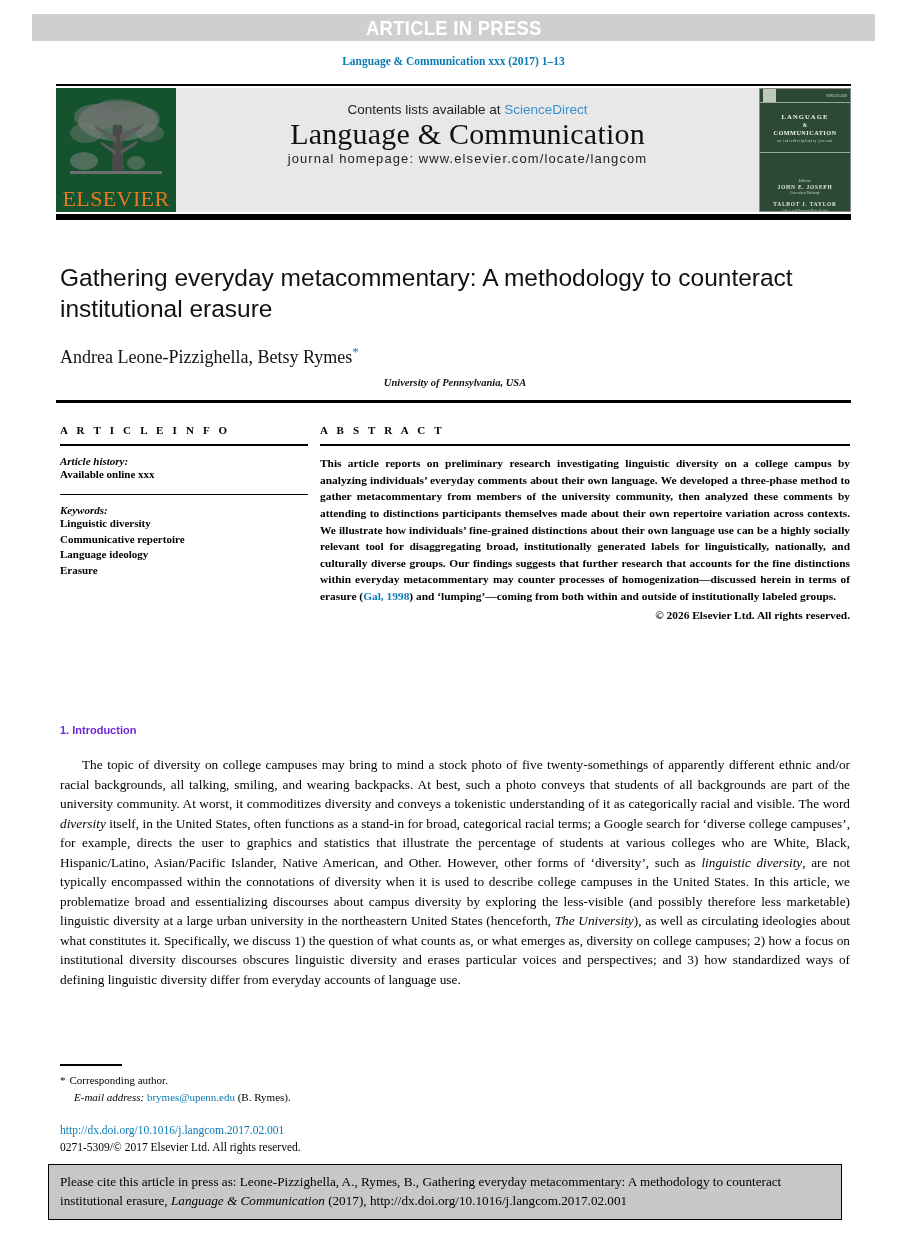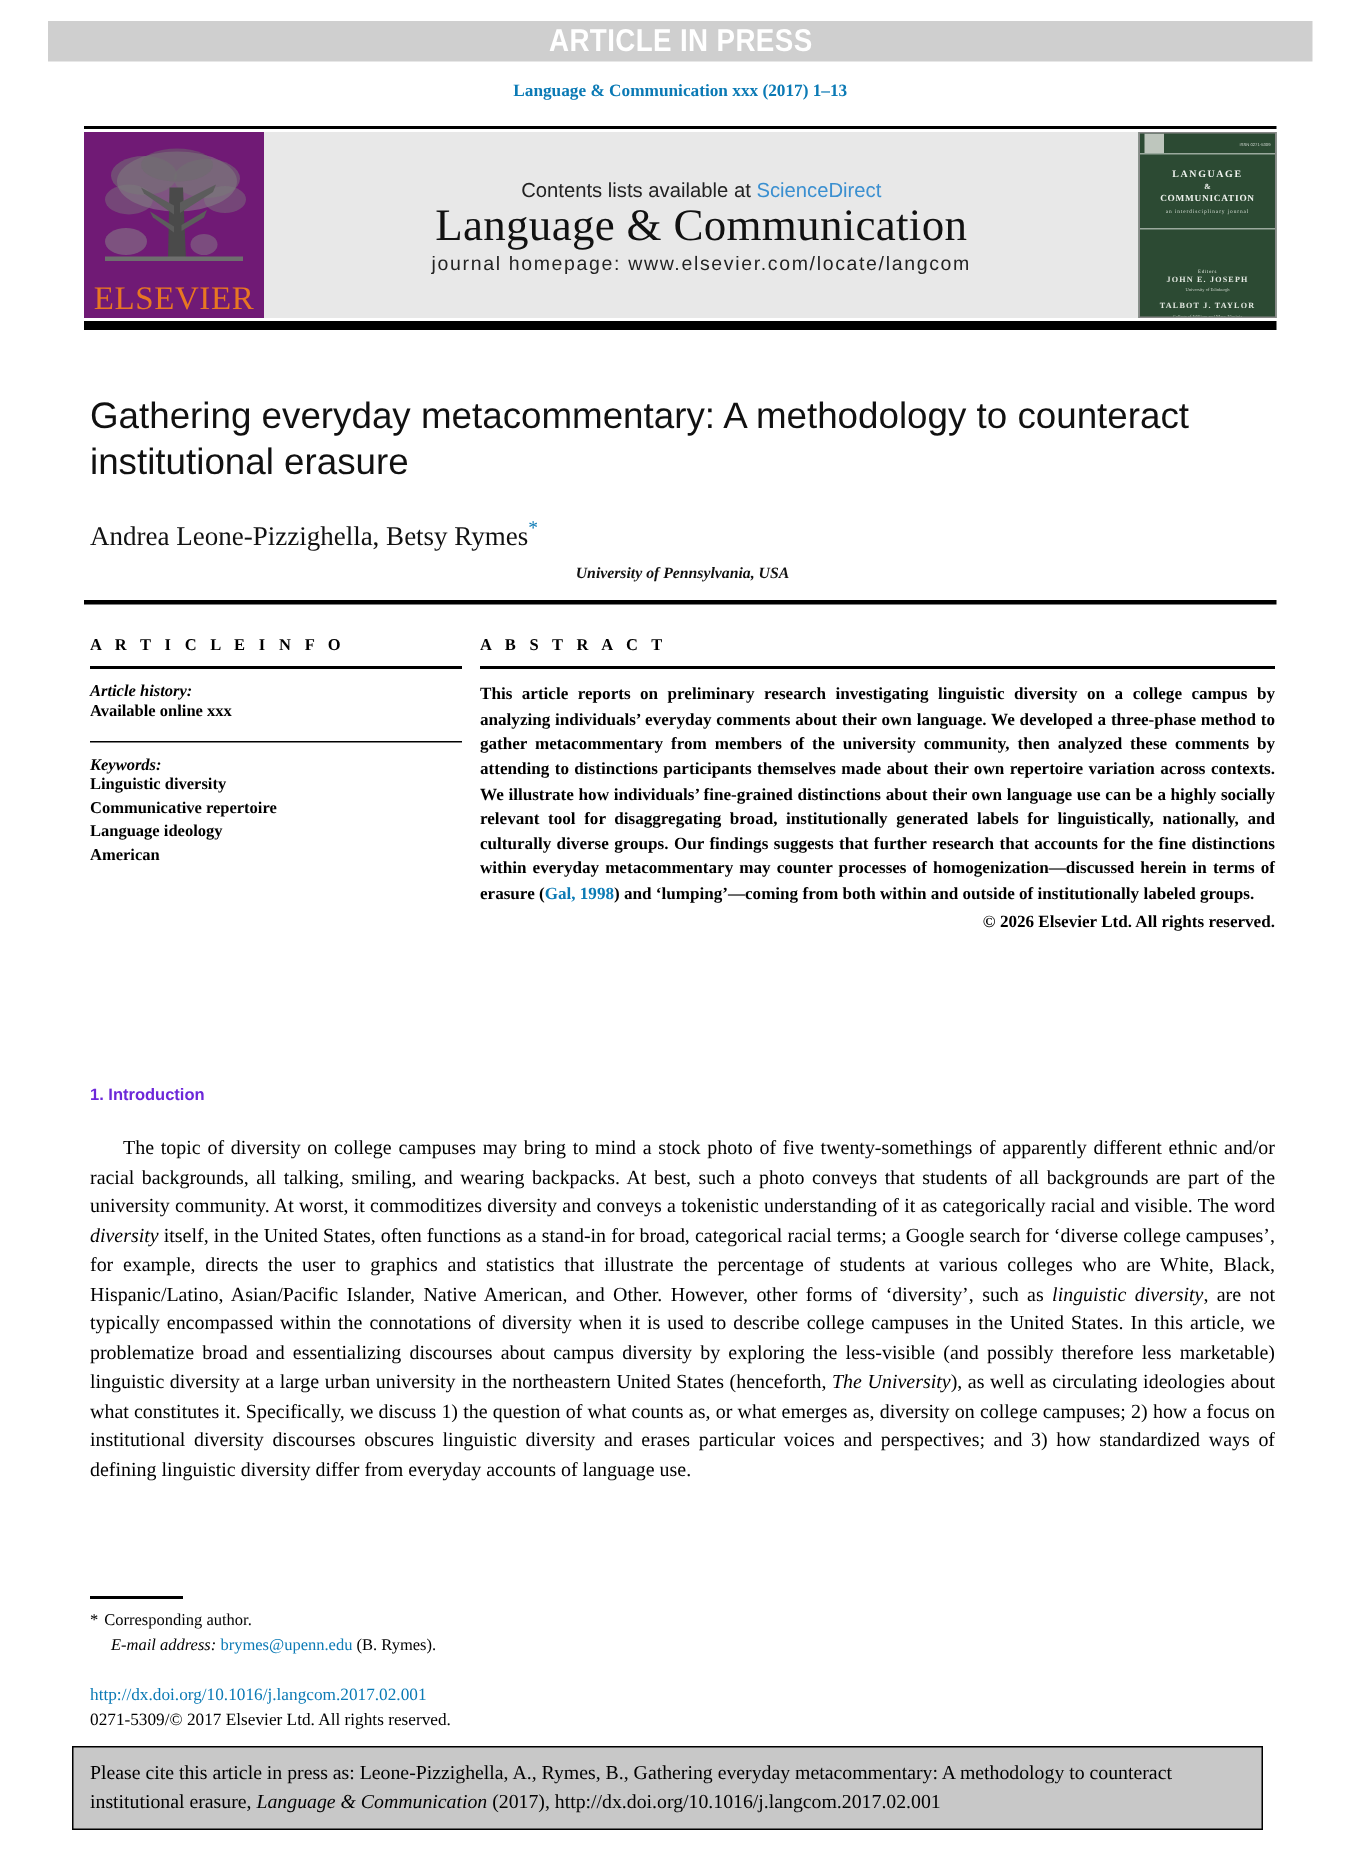--- a/index.html
+++ b/index.html
@@ -77,42 +77,42 @@
   }
   .elsevier-logo {
     width: 120px;
     flex: 0 0 120px;
     display: flex;
     flex-direction: column;
     align-items: center;
     justify-content: flex-end;
     padding-bottom: 2px;
     box-sizing: border-box;
-    background: #701a75;
+    background: #14532d;
   }
   .elsevier-tree {
     width: 100px;
     height: 92px;
     display: block;
   }
   .elsevier-word {
     color: #e87722;
     font-family: "Liberation Serif", serif;
     font-size: 22px;
     letter-spacing: 0.4px;
     line-height: 1;
     margin-top: 1px;
   }
   .masthead-center {
     flex: 1 1 auto;
     background: #e8e8e8;
     display: flex;
     flex-direction: column;
     align-items: center;
-    justify-content: center;
+    justify-content: flex-start;
     padding: 14px 0 12px 0;
     box-sizing: border-box;
   }
   .contents-line {
     font-family: "Liberation Sans", sans-serif;
     font-size: 13.5px;
     color: #222222;
   }
   .contents-line .sd-link {
     color: #3a8fd0;
@@ -525,21 +525,21 @@
       <div class="info-label">Article history:</div>
       <div class="info-line">Available online xxx</div>
     </div>
     <div class="hr-thin-2"></div>
     <div>
       <div class="info-label">Keywords:</div>
       <ul class="kw-list">
         <li>Linguistic diversity</li>
         <li>Communicative repertoire</li>
         <li>Language ideology</li>
-        <li>American</li>
+        <li>Erasure</li>
       </ul>
     </div>
   </div>
 
   <div class="abstract-col">
     <div class="sec-head">A B S T R A C T</div>
     <div class="hr-thin"></div>
     <div class="abstract-body">
       <span>This article reports on preliminary research investigating linguistic diversity on a college campus by analyzing individuals’ everyday comments about their own language. We developed a three-phase method to gather metacommentary from members of the university community, then analyzed these comments by attending to distinctions participants themselves made about their own repertoire variation across contexts. We illustrate how individuals’ fine-grained distinctions about their own language use can be a highly socially relevant tool for disaggregating broad, institutionally generated labels for linguistically, nationally, and culturally diverse groups. Our findings suggests that further research that accounts for the fine distinctions within everyday metacommentary may counter processes of homogenization—discussed herein in terms of erasure (</span><span class="cite-link">Gal, 1998</span><span>) and ‘lumping’—coming from both within and outside of institutionally labeled groups.</span>
     </div>

